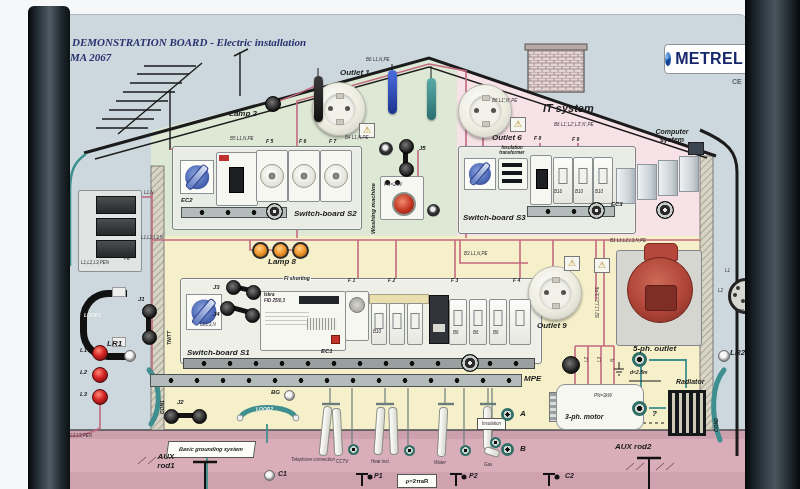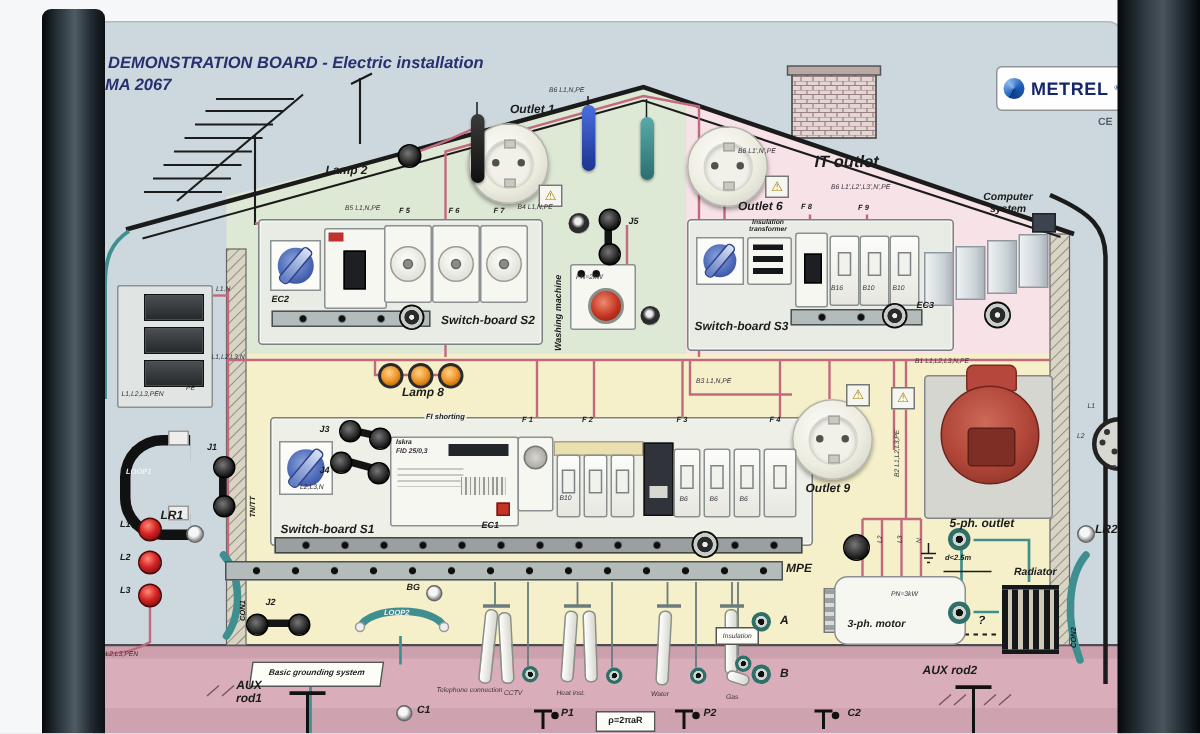--- a/index.html
+++ b/index.html
@@ -15,21 +15,21 @@
   
   .lb{position:absolute;z-index:6;font-style:italic;font-weight:700;font-size:7px;line-height:1.1;
       color:#1b1b1b;white-space:nowrap;}
   .t4{font-size:4.5px;font-weight:400;color:#39303a;}
   .t4b{font-size:4.5px;}
   .t5{font-size:5px;}
   .t55{font-size:5.5px;}
   .t6{font-size:6px;}
   .t8{font-size:8px;}
   .t11{font-size:11px;}
-  .navy{color:#27316f;}
+  .navy{color:#27316f;font-family:Liberation Serif, serif;}
   .wht{color:#f2f2f2;}
   .vert{transform:rotate(-90deg);transform-origin:0 0;}
   .ctr{text-align:center;white-space:normal;}
   
   .panel{position:absolute;background:#e9ece5;border:1.5px solid #7c8284;border-radius:3px;
          box-shadow:inset 0 0 0 1px rgba(255,255,255,.5);z-index:3;}
   .dev{position:absolute;background:#f7f7f2;border:1px solid #8b9092;border-radius:2px;z-index:4;}
   .outlet{position:absolute;border-radius:50%;border:1px solid #b5b5ad;z-index:4;
     background:radial-gradient(circle at 42% 38%,#ffffff,#ececdf 55%,#cfcfc7 92%);box-shadow:0 2px 3px rgba(0,0,0,.35);}
   .outlet .pit{position:absolute;left:19%;top:19%;width:60%;height:60%;border-radius:50%;
@@ -74,21 +74,21 @@
   .rad{position:absolute;background:repeating-linear-gradient(90deg,#15181a 0 4px,#cfc9b8 4px 7px);
     border-top:3px solid #15181a;border-bottom:3px solid #15181a;z-index:4;}
   .tube{position:absolute;background:linear-gradient(90deg,#ffffff,#d8d8d0);border:1px solid #8a8f88;
     border-radius:4px;z-index:4;}
   .mod{position:absolute;background:linear-gradient(#4a4f52,#26292c);border:1px solid #111;z-index:4;}
   .whitebox{position:absolute;background:#fdfdf8;border:1px solid #555;z-index:5;}
   #logo{left:664px;top:44px;width:86px;height:28px;background:#fefefe;border:1px solid #8f9498;
     border-radius:4px;display:flex;align-items:center;justify-content:center;gap:4px;z-index:6;}
   #logo .swirl{width:14px;height:14px;border-radius:50%;
     background:conic-gradient(from 210deg,#1d5fb8,#8cb8ec 30%,#1d5fb8 60%,#0d3a80);}
-  #logo .btxt{font-weight:700;font-size:12px;color:#15266b;letter-spacing:.4px;}
+  #logo .btxt{font-weight:700;font-size:16px;color:#15266b;letter-spacing:.4px;}
   #logo sup{font-size:5px;color:#15266b;}
   .cab{position:absolute;background:linear-gradient(90deg,#eef1f3,#c9d0d5 70%,#aab3ba);border:1px solid #8d979e;z-index:4;}
 </style>
 </head>
 <body>
 
 <div id="photo">
 
   <div class="abs" id="board"></div>
 
@@ -235,21 +235,21 @@
   <b class="lb t11 navy" style="left:72px;top:36px;">DEMONSTRATION BOARD  -  Electric installation</b>
   <b class="lb t11 navy" style="left:70px;top:51px;">MA 2067</b>
   <div class="abs" id="logo">
     <span class="swirl"></span>
     <span class="btxt">METREL</span>
     <sup>®</sup>
   </div>
   <b class="lb" style="left:732px;top:78px;font-style:normal;color:#55606a;">CE</b>
 
   <div class="plug" style="left:265px;top:96px;width:14px;height:14px;"></div>
-  <b class="lb t8" style="left:217px;top:110px;">Lamp 2</b>
+  <b class="lb t8" style="left:229px;top:110px;">Lamp 2</b>
   <b class="lb t8" style="left:340px;top:69px;">Outlet 1</b>
   <b class="lb t4" style="left:366px;top:58px;">B6  L1,N,PE</b>
   <div class="outlet" style="left:312px;top:82px;width:52px;height:52px;">
     <i class="pit"></i>
       <i class="hl"></i>
       <i class="hr"></i>
       <i class="gt"></i>
       <i class="gb"></i>
   </div>
   <div class="warnbox" style="left:359px;top:123px;">
@@ -297,21 +297,21 @@
 
   <b class="lb t6 vert" style="left:370px;top:234px;">Washing machine</b>
   <div class="dev" style="left:380px;top:176px;width:42px;height:42px;">
     <div class="abs" style="left:4px;top:3px;width:5px;height:5px;border-radius:50%;background:#111;"></div>
     <div class="abs" style="left:14px;top:3px;width:5px;height:5px;border-radius:50%;background:#111;"></div>
     <div class="abs" style="left:11px;top:15px;width:20px;height:20px;border-radius:50%;background:radial-gradient(circle at 42% 38%,#f08a70,#c33420 55%,#7c170c);border:2px solid #8a8f88;"></div>
   </div>
   <b class="lb t4" style="left:384px;top:183px;">PN=2kW</b>
   <div class="term" style="left:427px;top:204px;width:13px;height:13px;"></div>
 
-  <b class="lb t11" style="left:543px;top:102px;">IT outlet</b>
+  <b class="lb t11" style="left:543px;top:102px;">IT system</b>
   <div class="outlet" style="left:458px;top:84px;width:52px;height:52px;">
     <i class="pit"></i>
       <i class="hl"></i>
       <i class="hr"></i>
       <i class="gt"></i>
       <i class="gb"></i>
   </div>
   <b class="lb t8" style="left:492px;top:134px;">Outlet 6</b>
   <div class="warnbox" style="left:510px;top:117px;">
       <span>⚠</span>

